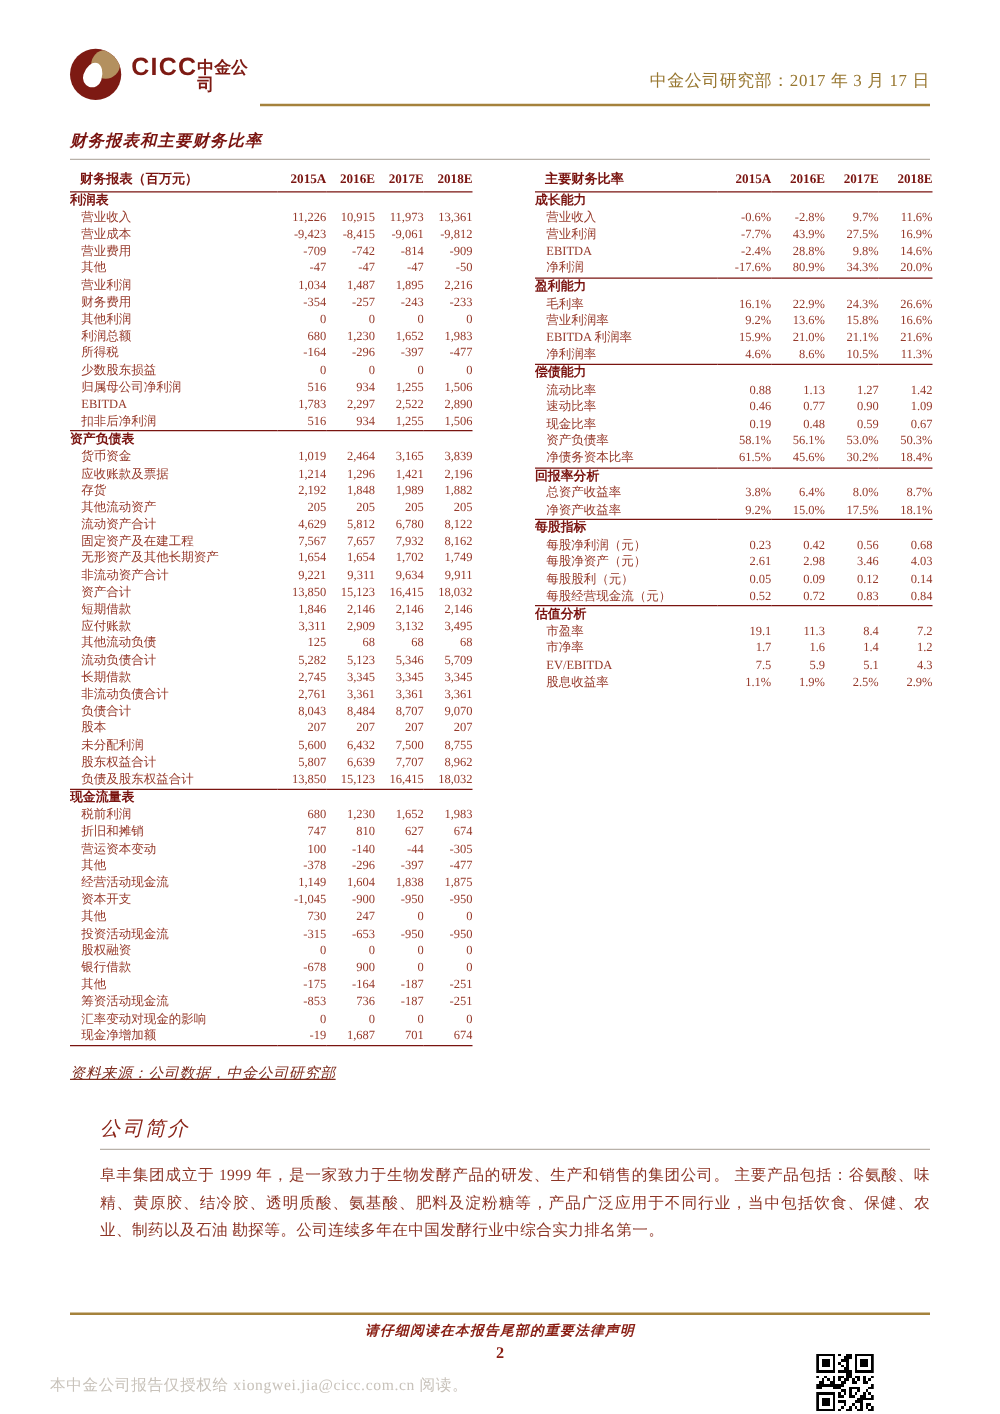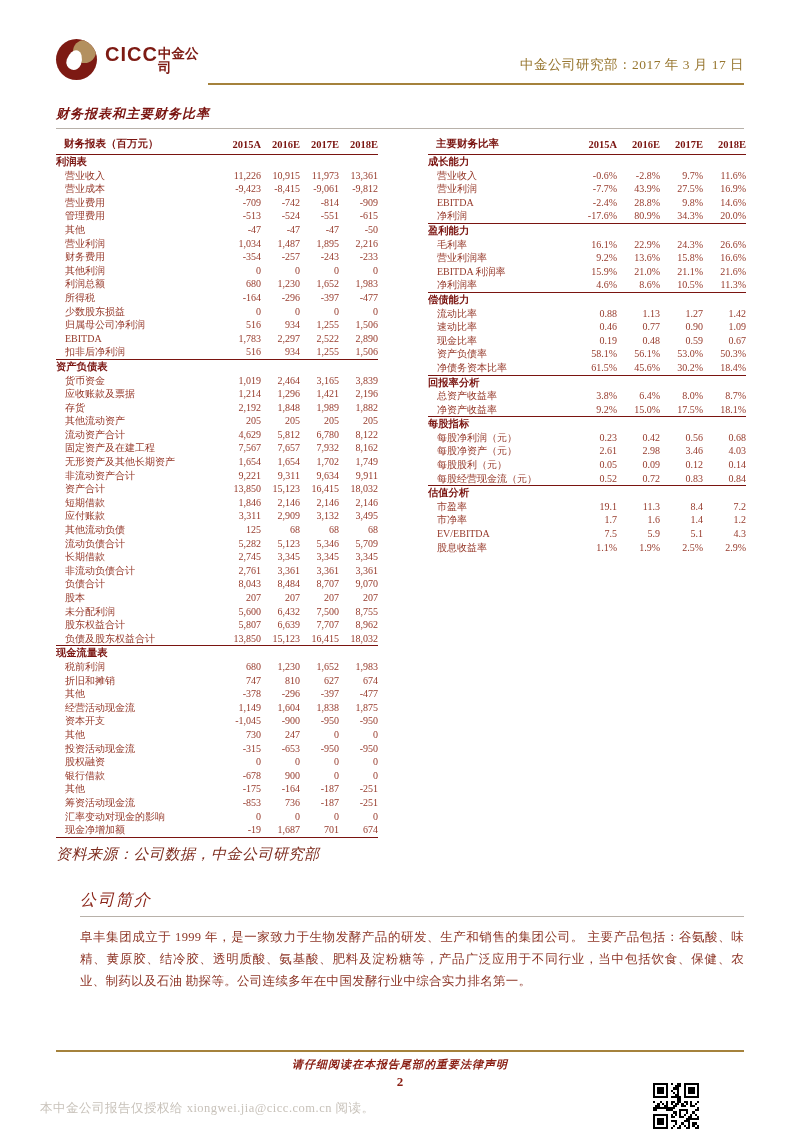--- a/index.html
+++ b/index.html
@@ -30,21 +30,21 @@
   table.tbl { border-collapse:collapse; table-layout:fixed; width:100%; }
   .tbl th { font-weight:bold; font-size:10.5px; color:#7a1410; text-align:right; padding:1px 0 3px 8px; border-bottom:1.8px solid #7a1410; white-space:nowrap; }
   .tbl th.label-col { text-align:left; }
   .tbl td { font-size:10px; color:#96392a; text-align:right; height:13.6px; line-height:13.6px; padding:0; white-space:nowrap; overflow:hidden; }
   .tbl td.lbl { text-align:left; padding-left:9px; }
   .tbl tr.sec td { color:#7a1410; font-weight:bold; padding-left:0; font-size:10.3px; }
   .tbl tr.rule td { border-bottom:1.2px solid #7a1410; }
   .tbl-left col.c-label { width:166px; } .tbl-left col.c-num { width:39px; }
   .tbl-right col.c-label { width:146px; } .tbl-right col.c-num { width:43px; }
 
-  .source-note { margin-top:7px; font-style:italic; font-size:15px; color:#7d2c1e; letter-spacing:0.5px; }
+  .source-note { margin-top:13px; font-style:italic; font-size:12px; color:#7d2c1e; letter-spacing:0.5px;text-decoration:underline; }
 
   
   .profile { margin:26px 56px 0 80px; }
   .profile-title { color:#8a2418; font-style:italic; font-size:16px; letter-spacing:2px; padding-bottom:5px; border-bottom:1.5px solid #b8b1a9; }
   .profile-text { margin-top:9px; font-size:12.5px; line-height:22px; color:#8d3526; text-align:justify; letter-spacing:0.3px; }
 
   
   .footer-rule { position:absolute; left:56px; right:56px; top:1050px; height:2px; background:#a5823c; }
   .footer-disclaimer { position:absolute; left:0; right:0; top:1057px; text-align:center; font-weight:bold; font-style:italic; font-size:11px; color:#8a1f14; letter-spacing:1px; }
   .footer-page { position:absolute; left:0; right:0; top:1074px; text-align:center; font-weight:bold; font-size:13px; color:#8a1f14; }
@@ -118,27 +118,20 @@
               <td>-9,812</td>
             </tr>
             <tr>
               <td class="lbl">营业费用</td>
               <td>-709</td>
               <td>-742</td>
               <td>-814</td>
               <td>-909</td>
             </tr>
             <tr>
-              <td class="lbl">管理费用</td>
-              <td>-513</td>
-              <td>-524</td>
-              <td>-551</td>
-              <td>-615</td>
-            </tr>
-            <tr>
               <td class="lbl">其他</td>
               <td>-47</td>
               <td>-47</td>
               <td>-47</td>
               <td>-50</td>
             </tr>
             <tr>
               <td class="lbl">营业利润</td>
               <td>1,034</td>
               <td>1,487</td>
@@ -361,20 +354,27 @@
               <td>1,230</td>
               <td>1,652</td>
               <td>1,983</td>
             </tr>
             <tr>
               <td class="lbl">折旧和摊销</td>
               <td>747</td>
               <td>810</td>
               <td>627</td>
               <td>674</td>
+            </tr>
+            <tr>
+              <td class="lbl">营运资本变动</td>
+              <td>100</td>
+              <td>-140</td>
+              <td>-44</td>
+              <td>-305</td>
             </tr>
             <tr>
               <td class="lbl">其他</td>
               <td>-378</td>
               <td>-296</td>
               <td>-397</td>
               <td>-477</td>
             </tr>
             <tr>
               <td class="lbl">经营活动现金流</td>

